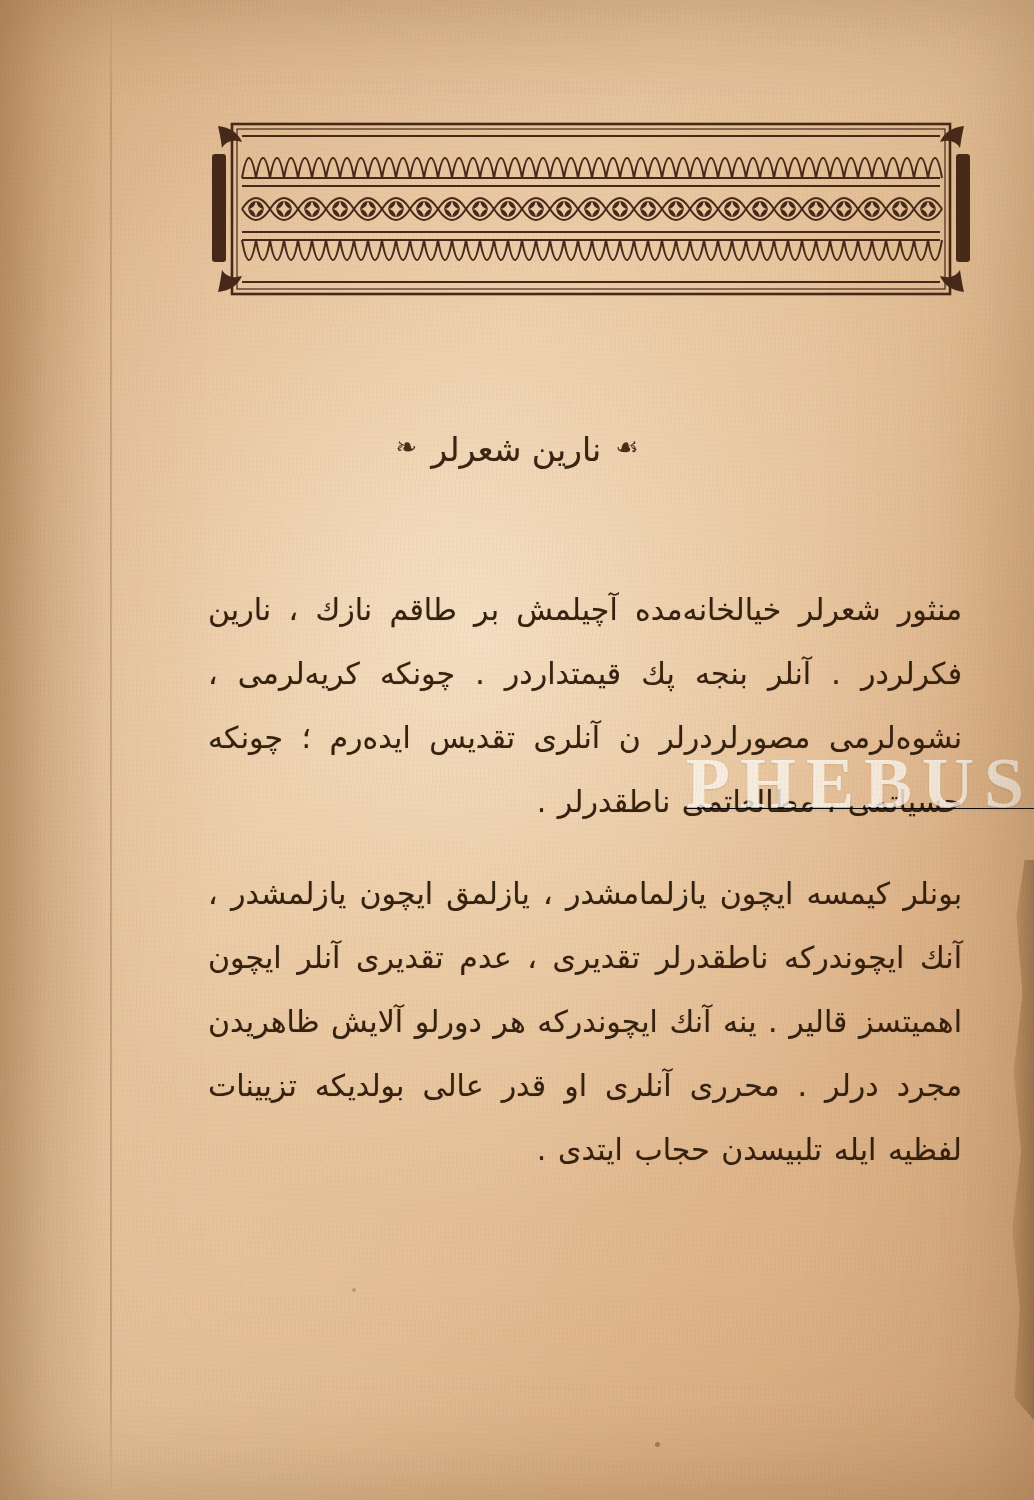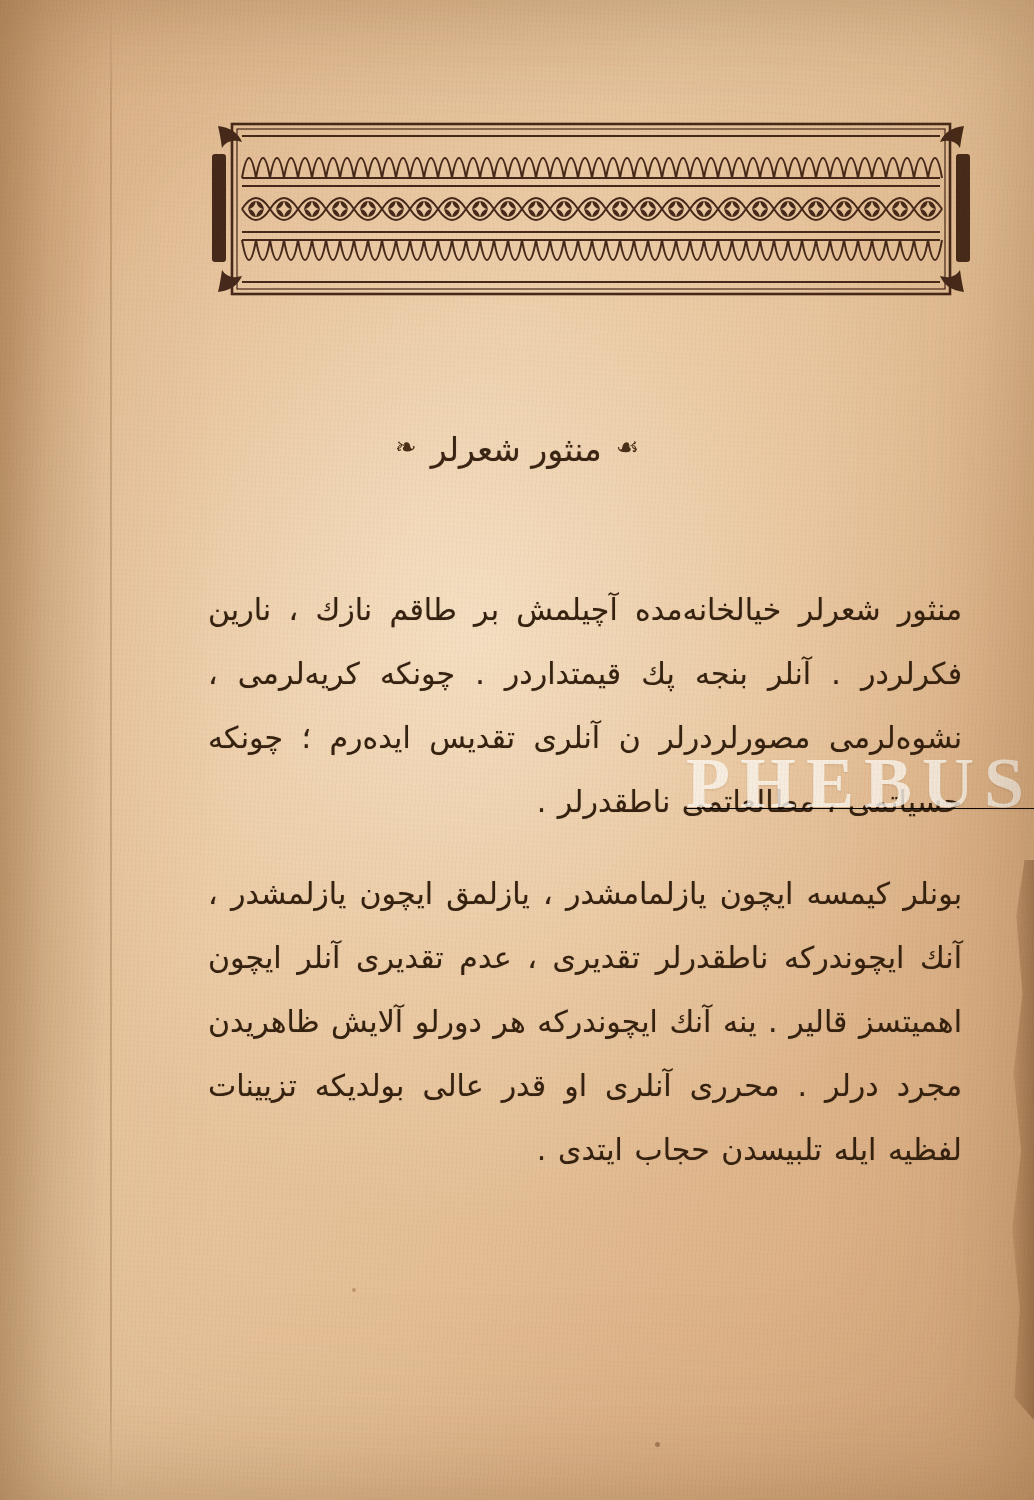--- a/index.html
+++ b/index.html
@@ -327,21 +327,21 @@
                  q7,40 14,0 q7,40 14,0 q7,40 14,0 q7,40 14,0 q7,40 14,0
                  q7,40 14,0 q7,40 14,0 q7,40 14,0 q7,40 14,0 q7,40 14,0
                  q7,40 14,0 q7,40 14,0 q7,40 14,0 q7,40 14,0 q7,40 14,0
                  q7,40 14,0 q7,40 14,0 q7,40 14,0 q7,40 14,0 q7,40 14,0
                  q7,40 14,0 q7,40 14,0 q7,40 14,0 q7,40 14,0 q7,40 14,0"></path>
       </g>
     </svg>
   </div>
 
   <div class="title-row">
-    <span class="title-orn">☙</span><span class="title-text">منثور شعرلر</span><span class="title-orn">❧</span>
+    <span class="title-orn">☙</span><span class="title-text">نارین شعرلر</span><span class="title-orn">❧</span>
   </div>
 
   <div class="body">
     <p class="para p1">منثور شعرلر خیالخانه‌مده آچیلمش بر طاقم نازك ، نارین فكرلردر . آنلر بنجه پك قیمتداردر . چونكه كریه‌لرمی ، نشوه‌لرمی مصورلردرلر ن آنلری تقدیس ایده‌رم ؛ چونكه حسیاتمی ، مطالعاتمی ناطقدرلر .</p>
     <p class="para p2">بونلر كیمسه ایچون یازلمامشدر ، یازلمق ایچون یازلمشدر ، آنك ایچوندركه ناطقدرلر تقدیری ، عدم تقدیری آنلر ایچون اهمیتسز قالیر . ینه آنك ایچوندركه هر دورلو آلایش ظاهریدن مجرد درلر . محرری آنلری او قدر عالی بولدیكه تزیینات لفظیه ایله تلبیسدن حجاب ایتدی .</p>
   </div>
 
   <div class="watermark">
     <span>PHEBUS</span>
   </div>

